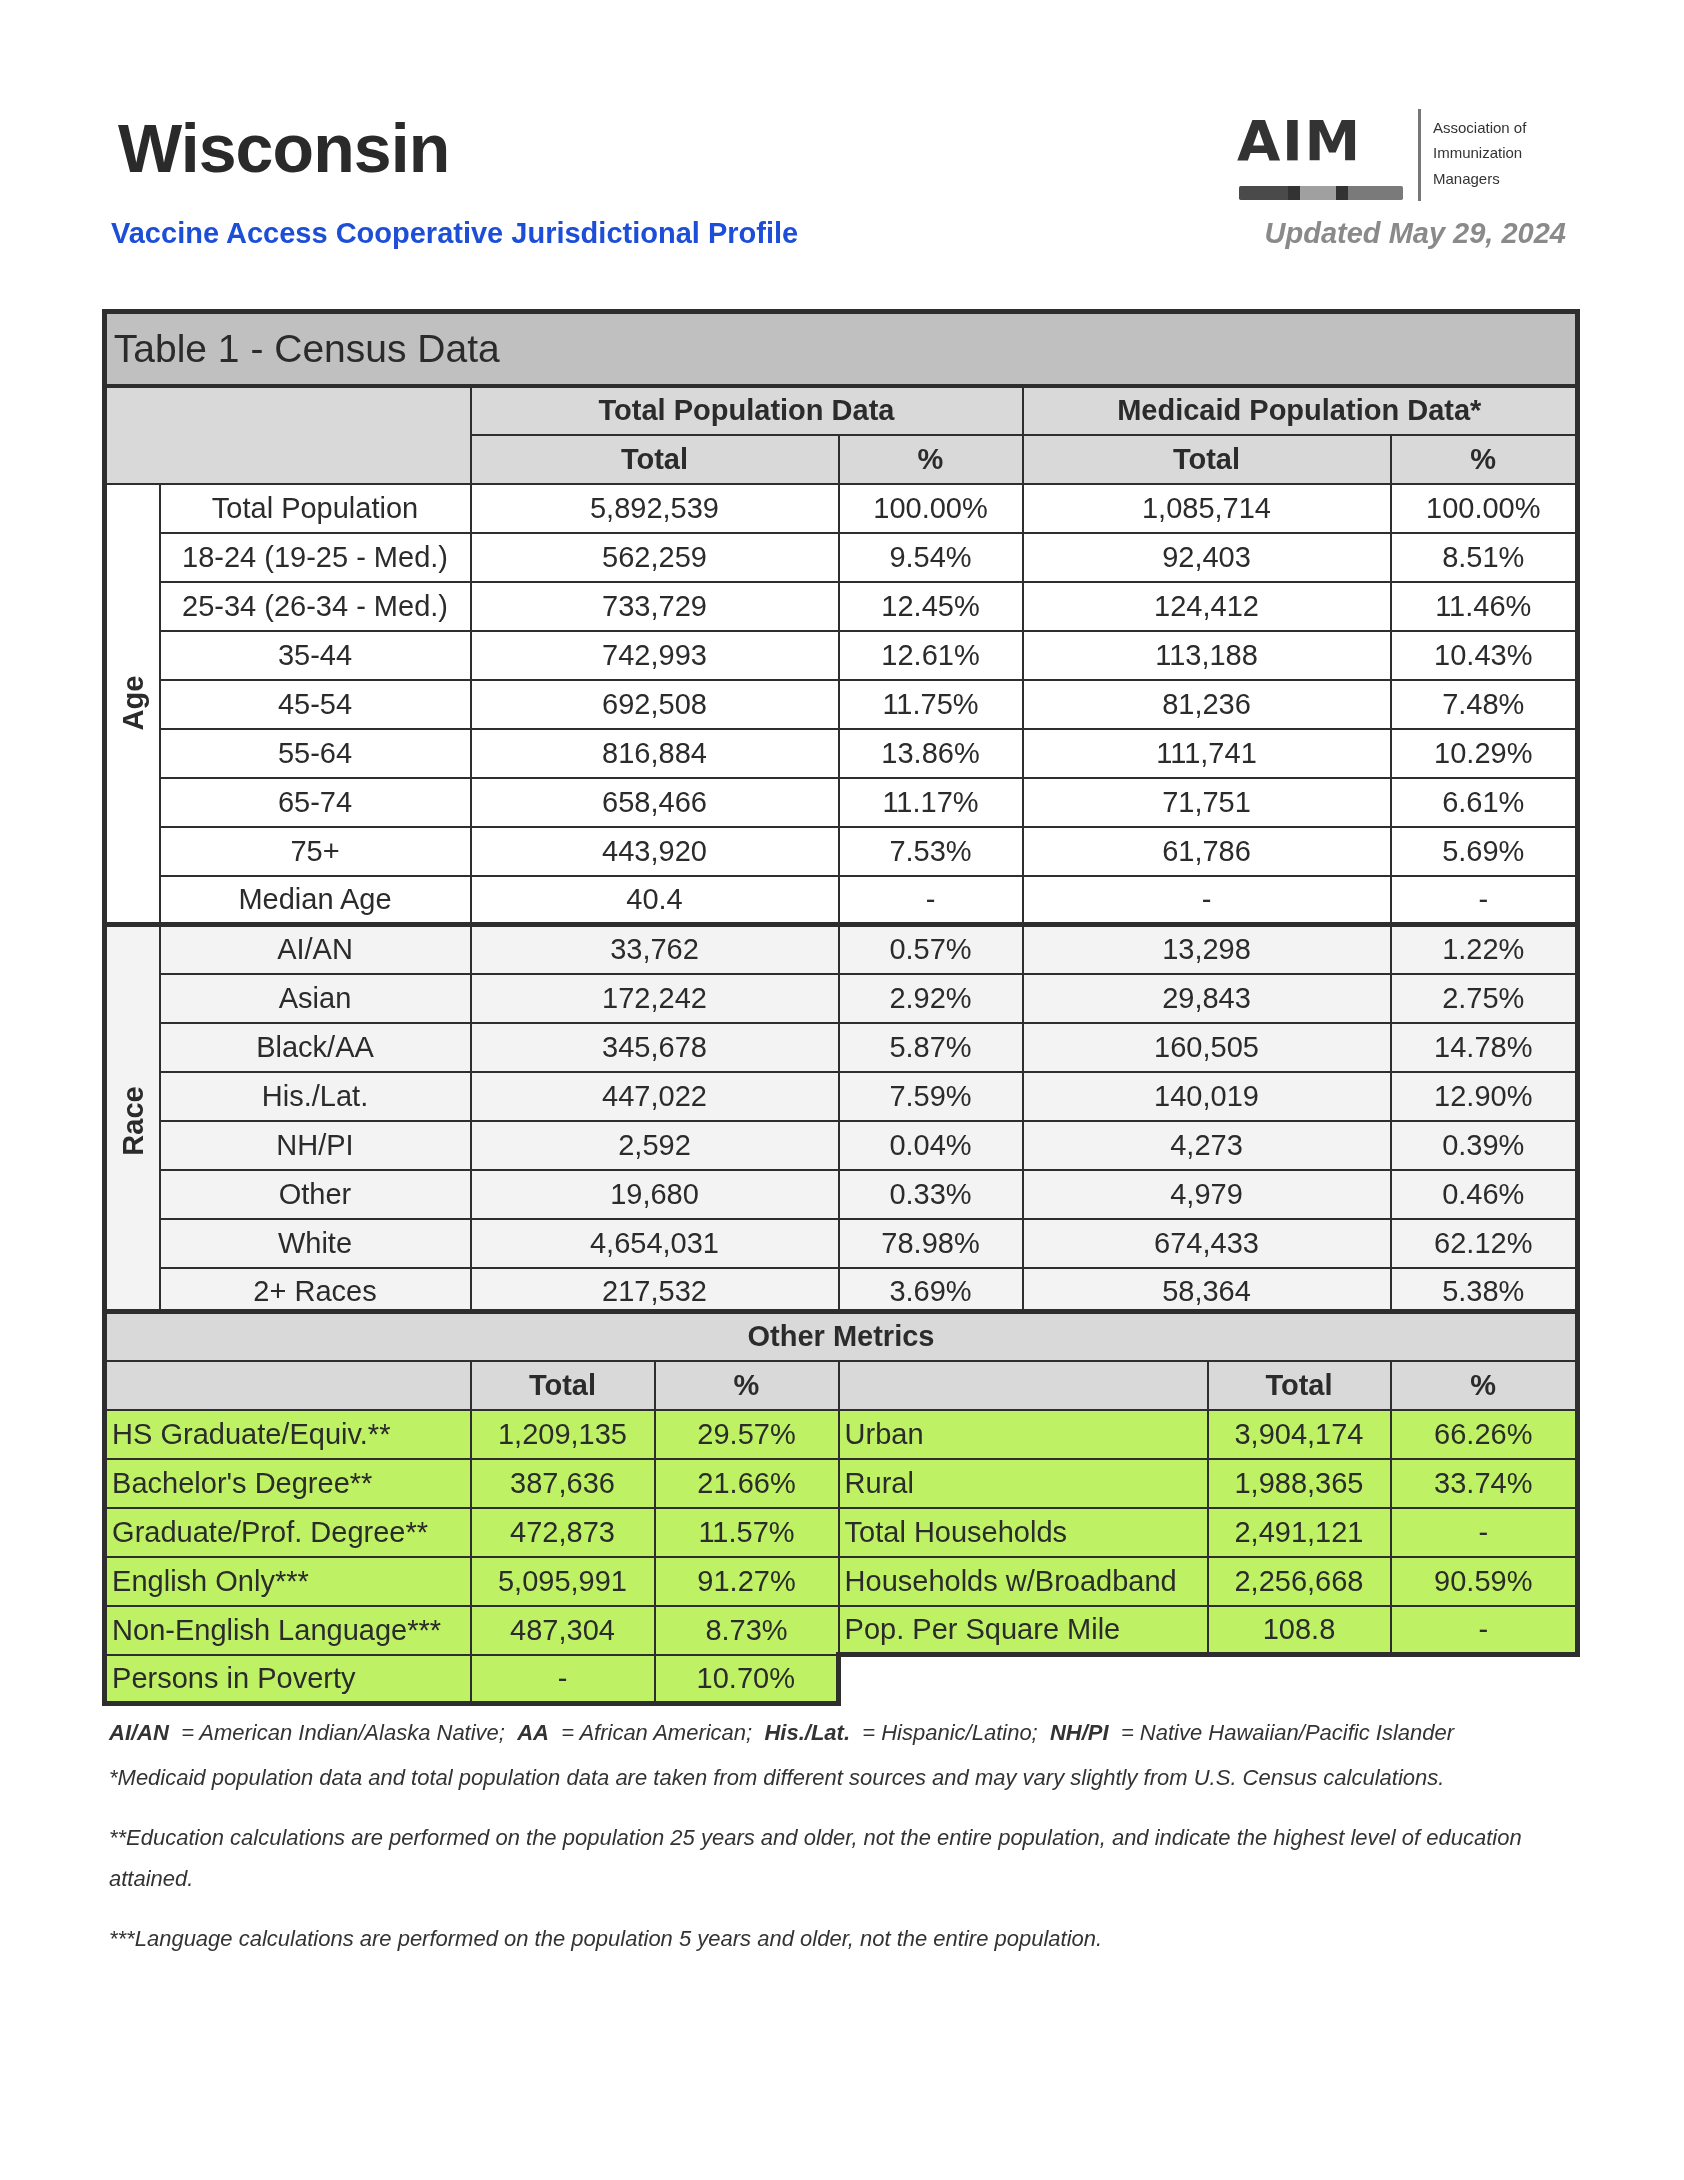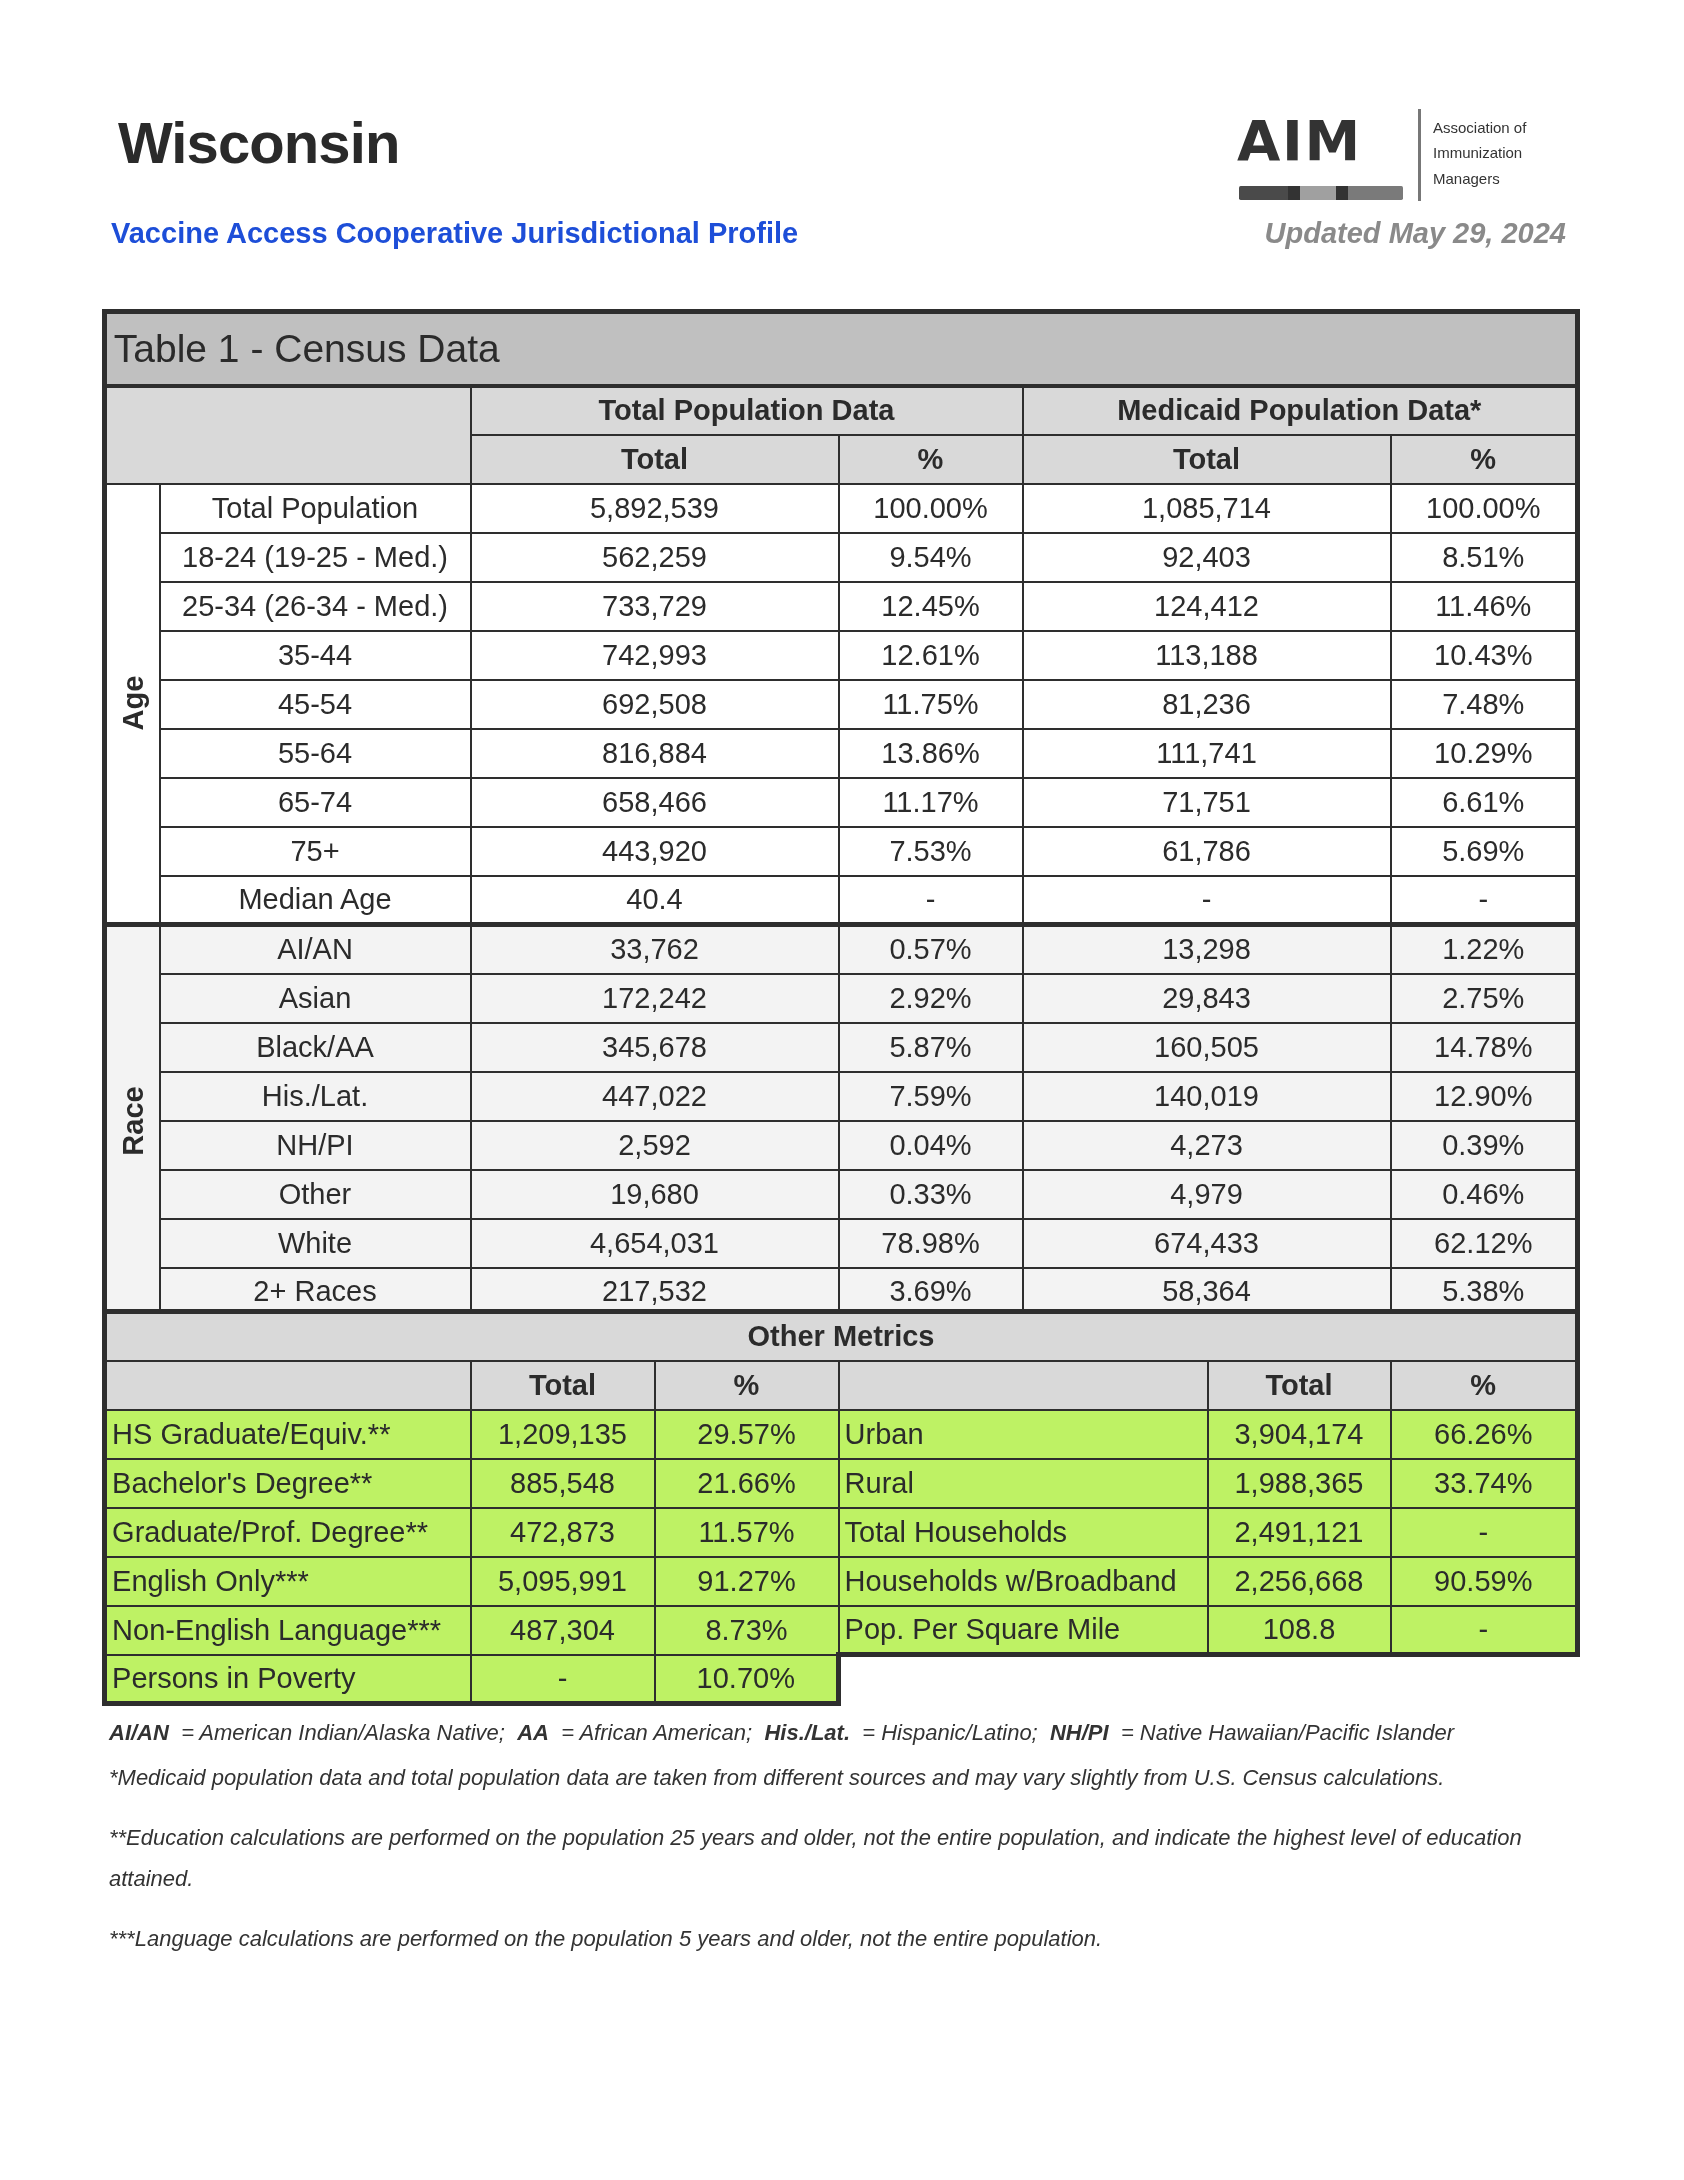--- a/index.html
+++ b/index.html
@@ -1,19 +1,19 @@
 <!DOCTYPE html>
 <html style="font-size:13.6px"><head>
 <meta charset="utf-8">
 <style>
   * { box-sizing: border-box; margin: 0; padding: 0; }
   html, body { width: 1685px; height: 2181px; background: #ffffff; }
   body { position: relative; font-family: "Liberation Sans", "DejaVu Sans", sans-serif; color: #2b2b2b; overflow: hidden; }
 
-  .title { position: absolute; left: 118px; top: 109px; font-size: 58px; font-weight: bold; color: #2a2a2a; letter-spacing: -0.9px; }
+  .title { position: absolute; left: 118px; top: 109px; font-size: 68px; font-weight: bold; color: #2a2a2a; letter-spacing: -0.9px; }
   .subtitle { position: absolute; left: 111px; top: 217px; font-size: 29px; font-weight: bold; color: #1d4ed8; }
   .updated { position: absolute; right: 119px; top: 217px; font-size: 29px; font-weight: bold; font-style: italic; color: #8a8a8a; }
 
   .logo { position: absolute; left: 1237px; top: 106px; width: 341px; height: 98px; }
   .logo-letters { position: absolute; left: 0; top: 0; font-size: 56px; font-weight: bold; color: #333333; letter-spacing: 1.7px; line-height: 70px; font-family: "DejaVu Sans", sans-serif; }
   .logo-bar { position: absolute; left: 1.7px; top: 80px; height: 13.6px; width: 164px; display: flex; border-radius: 1.7px; overflow: hidden; }
   .logo-bar span { display: block; height: 100%; }
   .logo-divider { position: absolute; left: 181px; top: 3.4px; width: 2.6px; height: 92px; background: #777777; }
   .logo-text { position: absolute; left: 196px; top: 8.5px; font-size: 15px; line-height: 25.6px; color: #333333; }
 
@@ -249,21 +249,21 @@
   <tr>
     <td class="lbl outer-l">HS Graduate/Equiv.**</td>
     <td>1,209,135</td>
     <td>29.57%</td>
     <td class="lbl">Urban</td>
     <td>3,904,174</td>
     <td class="outer-r">66.26%</td>
   </tr>
   <tr>
     <td class="lbl outer-l">Bachelor's Degree**</td>
-    <td>885,548</td>
+    <td>387,636</td>
     <td>21.66%</td>
     <td class="lbl">Rural</td>
     <td>1,988,365</td>
     <td class="outer-r">33.74%</td>
   </tr>
   <tr>
     <td class="lbl outer-l">Graduate/Prof. Degree**</td>
     <td>472,873</td>
     <td>11.57%</td>
     <td class="lbl">Total Households</td>

